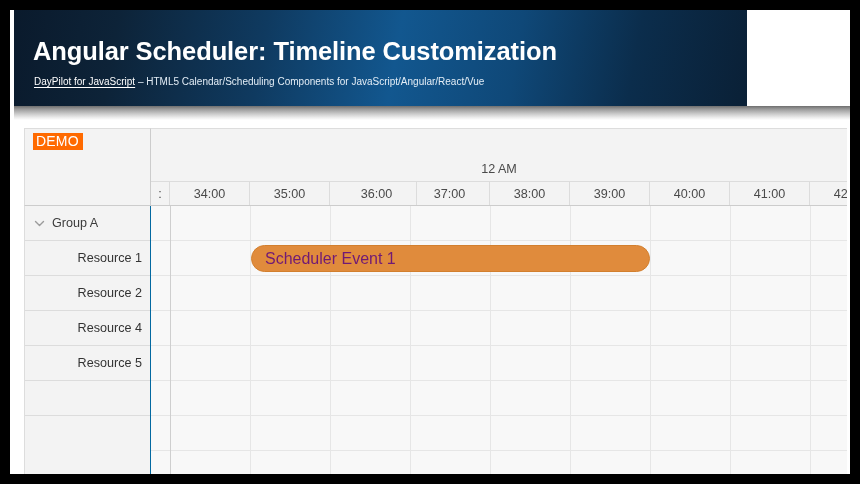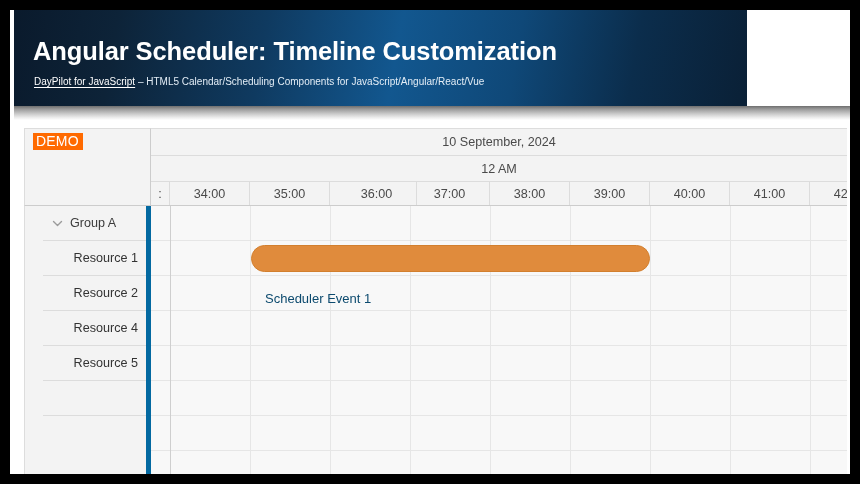--- a/index.html
+++ b/index.html
@@ -162,24 +162,23 @@
   }
 
   
   #res-col {
     position: absolute;
     left: 0;
     top: 78px;
     width: 127px;
     height: 268px;
     border-left: 1px solid #ddd;
-    border-right: 5px solid #0369a1;
+    border-right: 1px solid #0369a1;
     background: #f3f3f3;
     overflow: hidden;
-    padding-left: 18px;
   }
   .res-row {
     position: relative;
     height: 35px;
     border-bottom: 1px solid #dcdcdc;
     background: #f3f3f3;
   }
   .res-row .res-label {
     position: absolute;
     line-height: 35px;
@@ -238,45 +237,43 @@
     border-radius: 14px;
     background: #e08b3c;
     border: 1px solid #d27f2e;
     box-shadow: 0 0 0 0 rgba(0,0,0,0);
   }
   #event-1 .ev-text {
     position: absolute;
     left: 13px;
     top: 0;
     line-height: 25px;
-    font-size: 13px;
-    color: #0c4a6e;
+    font-size: 16px;
+    color: #701a75;
     white-space: nowrap;
-    margin-top: 40px;
   }
 </style>
 </head>
 <body>
 
 <div id="page-frame">
 
   <div id="banner">
     <div id="banner-title">Angular Scheduler: Timeline Customization</div>
     <div id="banner-subtitle"><a id="banner-link" href="#">DayPilot for JavaScript</a><span id="banner-sub-rest"> – HTML5 Calendar/Scheduling Components for JavaScript/Angular/React/Vue</span></div>
   </div>
   <div id="strip"></div>
 
   <div id="scheduler">
 
     <div id="corner">
       <div id="demo-badge">DEMO</div>
     </div>
 
     <div id="time-header">
-      <div class="th-row" id="th-date">10 September, 2024</div>
       <div class="th-row" id="th-hour">12 AM</div>
       <div id="th-cells">
           <div class="th-cell" style="left: 0px; width: 19px;">:</div>
           <div class="th-cell" style="left: 19px; width: 80px;">34:00</div>
           <div class="th-cell" style="left: 99px; width: 80px;">35:00</div>
           <div class="th-cell" style="left: 186px; width: 80px;">36:00</div>
           <div class="th-cell" style="left: 259px; width: 80px;">37:00</div>
           <div class="th-cell" style="left: 339px; width: 80px;">38:00</div>
           <div class="th-cell" style="left: 419px; width: 80px;">39:00</div>
           <div class="th-cell" style="left: 499px; width: 80px;">40:00</div>

